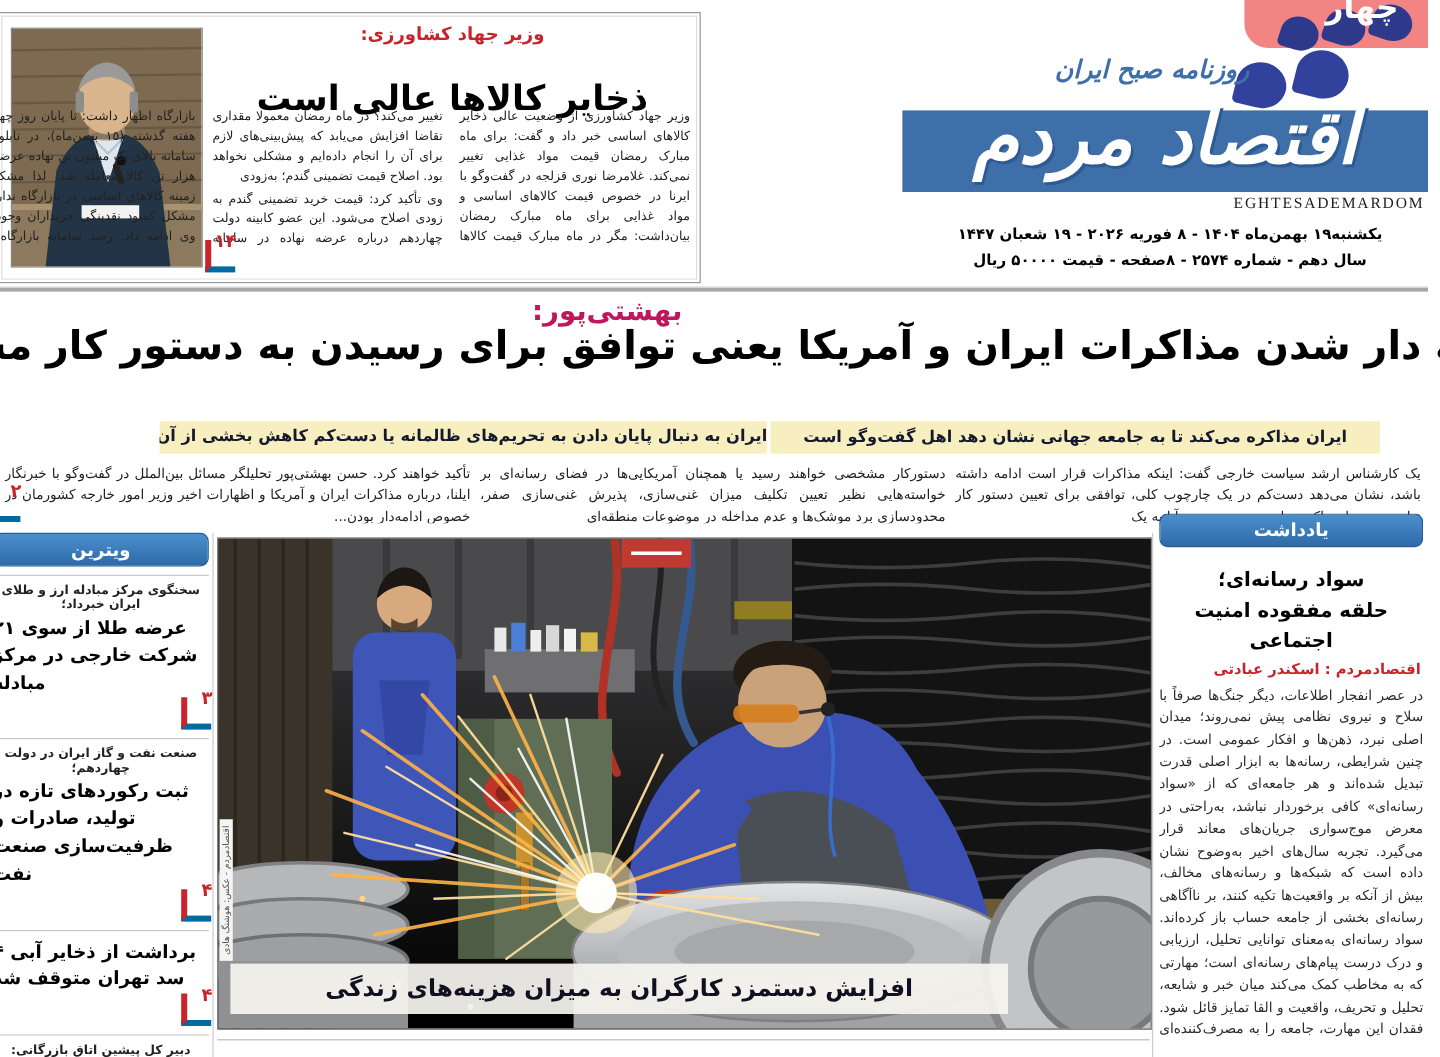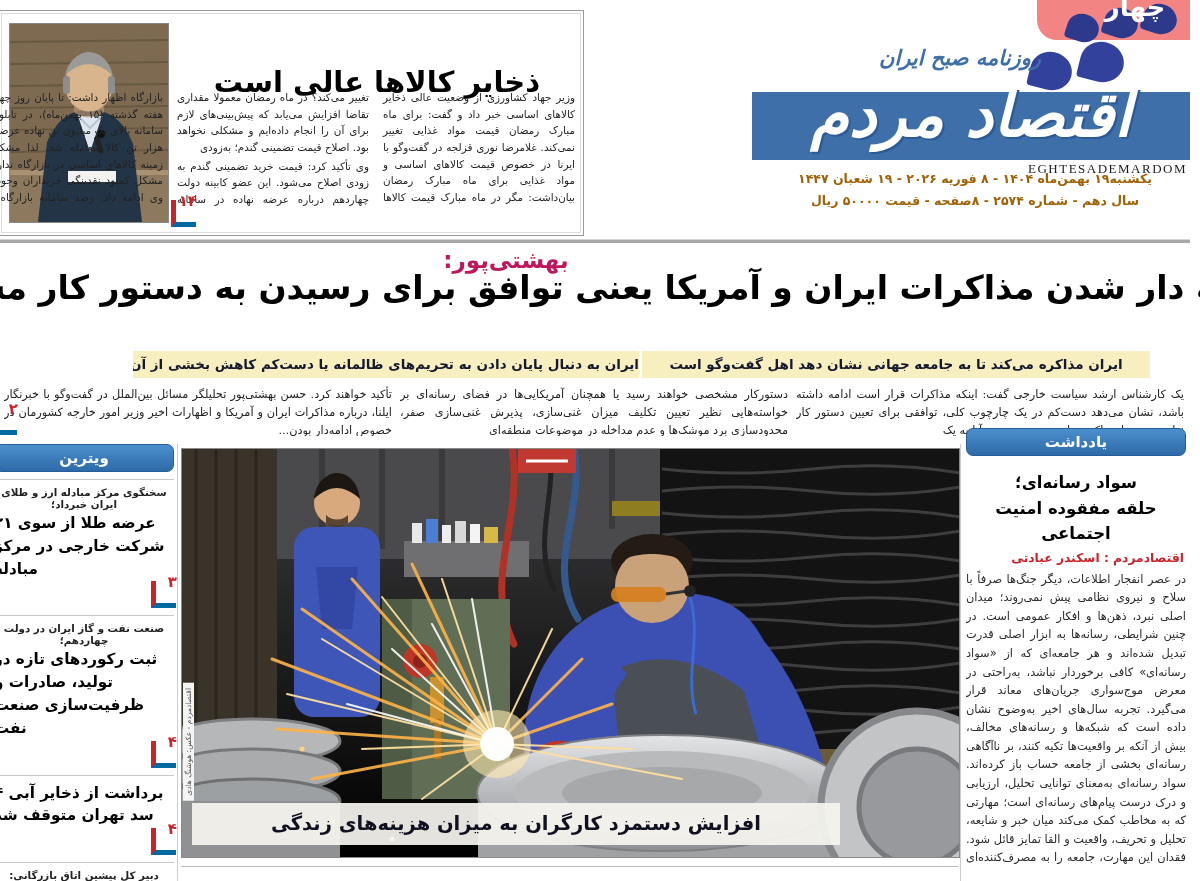--- a/index.html
+++ b/index.html
@@ -20,22 +20,22 @@
   
   .tagline{position:absolute;left:820px;top:46px;width:300px;text-align:center;
     color:#3f6fa8;font-size:21px;font-weight:bold;font-style:italic;}
   .band{position:absolute;left:762px;top:92px;width:438px;height:68px;background:#3f6fa8;}
   .logo-fa{position:absolute;left:762px;top:72px;width:438px;text-align:center;
     color:#fff;font-size:62px;font-weight:bold;font-style:italic;line-height:1.4;
     text-shadow:2px 2px 0 #2c5majo;-webkit-text-stroke:0;white-space:nowrap;
     text-shadow:2px 2px 0 #2c5a94;}
   .logo-en{position:absolute;left:1005px;top:161px;width:192px;text-align:right;direction:ltr;
     font-family:"Liberation Serif",serif;font-size:13px;letter-spacing:1.5px;color:#1c1c1c;}
-  .dateline{position:absolute;left:770px;top:168px;width:430px;text-align:center;
-    color:#a16207;font-weight:bold;font-size:12.5px;line-height:1.75;}
+  .dateline{position:absolute;left:770px;top:184px;width:430px;text-align:center;
+    color:#000000;font-weight:bold;font-size:12.5px;line-height:1.75;}
   
   .top-box{position:absolute;left:8px;top:10px;width:584px;height:224px;
     border:1px solid #999;box-shadow:inset 0 0 0 2px #fff,inset 0 0 0 3px #ddd;}
   .top-photo{position:absolute;left:10px;top:12px;width:158px;height:198px;border:1px solid #888;}
   .top-kicker{position:absolute;right:6px;top:8px;width:400px;text-align:center;
     color:#c8242b;font-weight:bold;font-size:15px;}
   .top-head{position:absolute;right:6px;top:28px;width:400px;text-align:center;
     font-weight:bold;font-size:29px;color:#000;margin-top:26px;}
   .top-body{position:absolute;right:8px;top:78px;width:398px;height:128px;
     column-count:2;column-gap:14px;font-size:10.4px;line-height:1.6;text-align:justify;color:#222;}
@@ -128,20 +128,21 @@
         <ellipse cx="79" cy="60" rx="24" ry="28" fill="#d9b58e"></ellipse>
         <path d="M55,52 C58,36 70,28 79,28 C89,28 100,36 103,52 C96,44 85,40 79,40 C72,40 61,44 55,52 Z" fill="#9a9a98"></path>
         <rect x="53" y="52" width="7" height="18" rx="3" fill="#8d8d8b"></rect>
         <rect x="98" y="52" width="7" height="18" rx="3" fill="#8d8d8b"></rect>
         <path d="M64,80 C70,90 88,90 94,80 L94,88 C88,95 70,95 64,88 Z" fill="#b5916f" opacity="0.7"></path>
         <rect x="86" y="112" width="5" height="18" rx="2" fill="#222" transform="rotate(-18 88 120)"></rect>
         <circle cx="91" cy="110" r="4" fill="#111"></circle>
         <rect x="58" y="147" width="48" height="11" fill="#f2f2f0"></rect>
       </svg>
     </div>
+    <div class="top-kicker">وزیر جهاد کشاورزی:</div>
     <div class="top-head">ذخایر کالاها عالی است</div>
     <div class="top-body">
       <p>وزیر جهاد کشاورزی از وضعیت عالی ذخایر کالاهای اساسی خبر داد و گفت: برای ماه مبارک رمضان قیمت مواد غذایی تغییر نمی‌کند. غلامرضا نوری قزلجه در گفت‌وگو با ایرنا در خصوص قیمت کالاهای اساسی و مواد غذایی برای ماه مبارک رمضان بیان‌داشت: مگر در ماه مبارک قیمت کالاها تغییر می‌کند؟ در ماه رمضان معمولا مقداری تقاضا افزایش می‌یابد که پیش‌بینی‌های لازم برای آن را انجام داده‌ایم و مشکلی نخواهد بود. اصلاح قیمت تضمینی گندم؛ به‌زودی</p>
       <p>وی تأکید کرد: قیمت خرید تضمینی گندم به زودی اصلاح می‌شود. این عضو کابینه دولت چهاردهم درباره عرضه نهاده در سامانه بازارگاه اظهار داشت: تا پایان روز چهارشنبه هفته گذشته (۱۵ بهمن‌ماه)، در تابلوی این سامانه بالای یک میلیون تن نهاده عرضه و ۶۰ هزار تن کالا معامله شد. لذا مشکلی در زمینه کالاهای اساسی در بازارگاه نداریم اما مشکل کمبود نقدینگی خریداران وجود دارد. وی ادامه داد: رصد سامانه بازارگاه حاکی است ۵۰ درصد به صورت نقد خریداری می‌شود و ...</p>
     </div>
     <div class="pmark pm-abs" style="left:172px;bottom:8px;">
       <span>۱۴</span>
     </div>
   </div>
 

